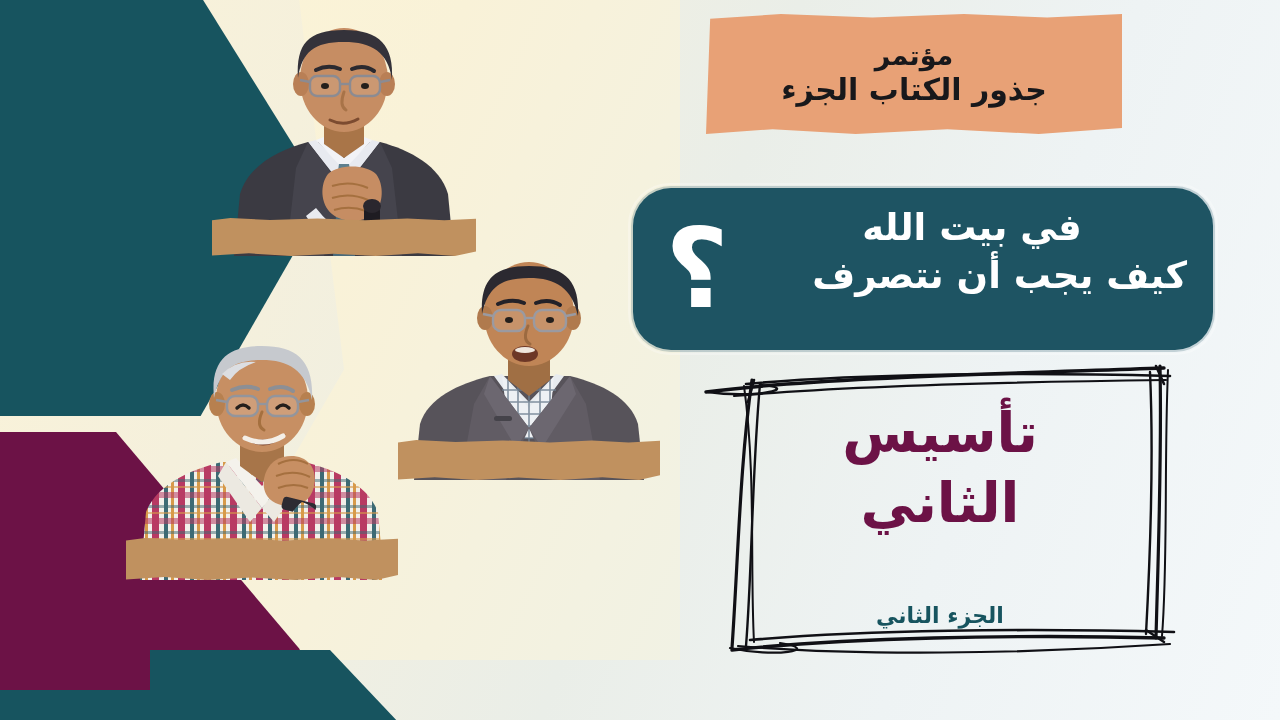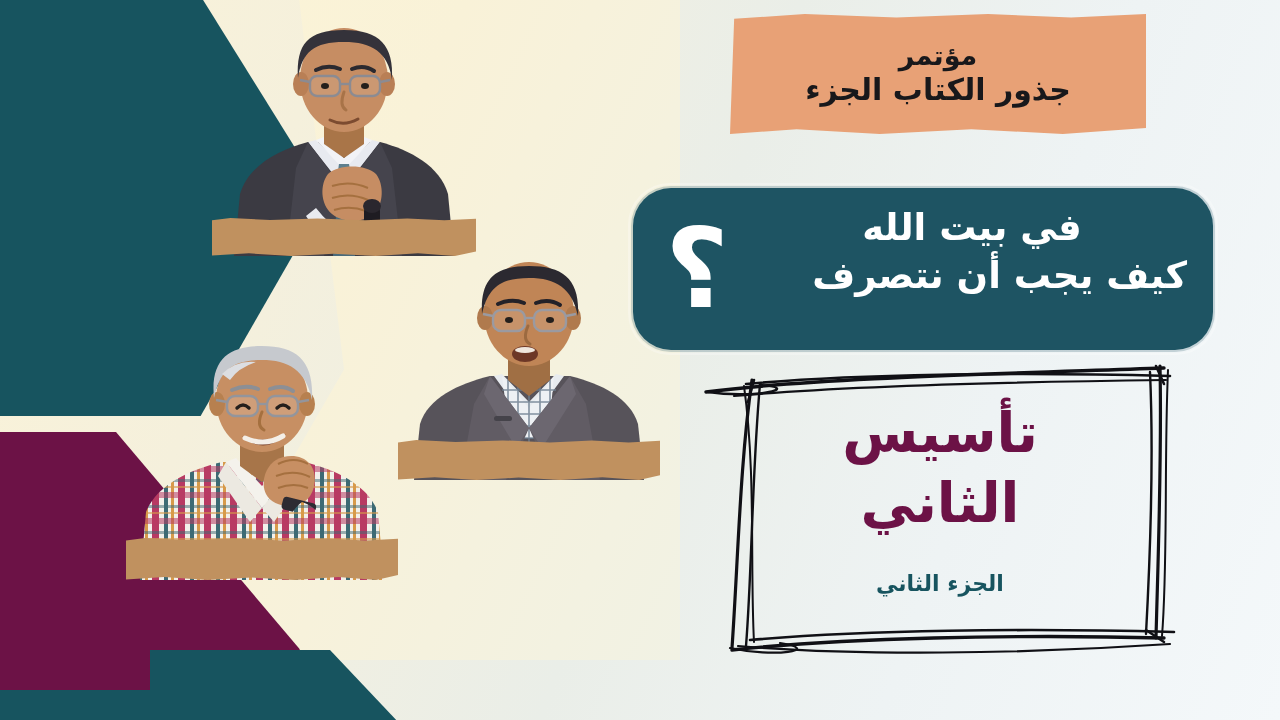--- a/index.html
+++ b/index.html
@@ -55,21 +55,21 @@
     position:absolute;left:0;bottom:0;width:100%;height:40px;
     background:var(--paper);
     clip-path:polygon(0% 6%,7% 0%,22% 5%,40% 1%,58% 6%,74% 1%,88% 6%,100% 2%,
                       100% 88%,92% 100%,78% 93%,62% 100%,46% 94%,30% 100%,14% 93%,0% 99%);
     z-index:5;
   }
   .portrait{position:absolute;left:0;top:0;width:100%;height:100%;}
 
   
   #banner-conference{
-    position:absolute;left:730px;top:14px;width:416px;height:120px;
+    position:absolute;left:706px;top:14px;width:416px;height:120px;
     background:var(--peach);
     clip-path:polygon(1% 4%,18% 0%,40% 3%,62% 0%,82% 3%,100% 0%,
                       100% 95%,80% 100%,58% 96%,36% 100%,16% 96%,0% 100%);
     display:flex;flex-direction:column;align-items:center;justify-content:center;
     z-index:12;
   }
   #banner-conference .line{
     color:#18181b;font-weight:bold;line-height:1.18;text-align:center;
     letter-spacing:.3px;
   }
@@ -103,28 +103,29 @@
 
   
   #sketch-frame{
     position:absolute;left:694px;top:362px;width:500px;height:300px;z-index:11;
   }
   #sketch-frame svg{display:block;}
   #title-block{
     position:absolute;left:740px;top:398px;width:400px;height:240px;
     display:flex;flex-direction:column;align-items:center;justify-content:flex-start;
     z-index:12;
+    gap:44px;
   }
   #main-title{
     color:var(--maroon);font-weight:bold;font-size:55px;line-height:1.28;
     text-align:center;
   }
   #main-title .t-line{display:block;}
   #subtitle{
-    color:#17545f;font-weight:bold;font-size:22px;margin-top:32px;text-align:center;
+    color:#17545f;font-weight:bold;font-size:22px;margin-top:20px;text-align:center;
   }
 </style>
 </head>
 <body>
 
 <div id="slide">
 
   <div class="shape" id="cream-wedge"></div>
   <div class="shape" id="chevron-teal-top"></div>
   <div class="shape" id="chevron-maroon"></div>

